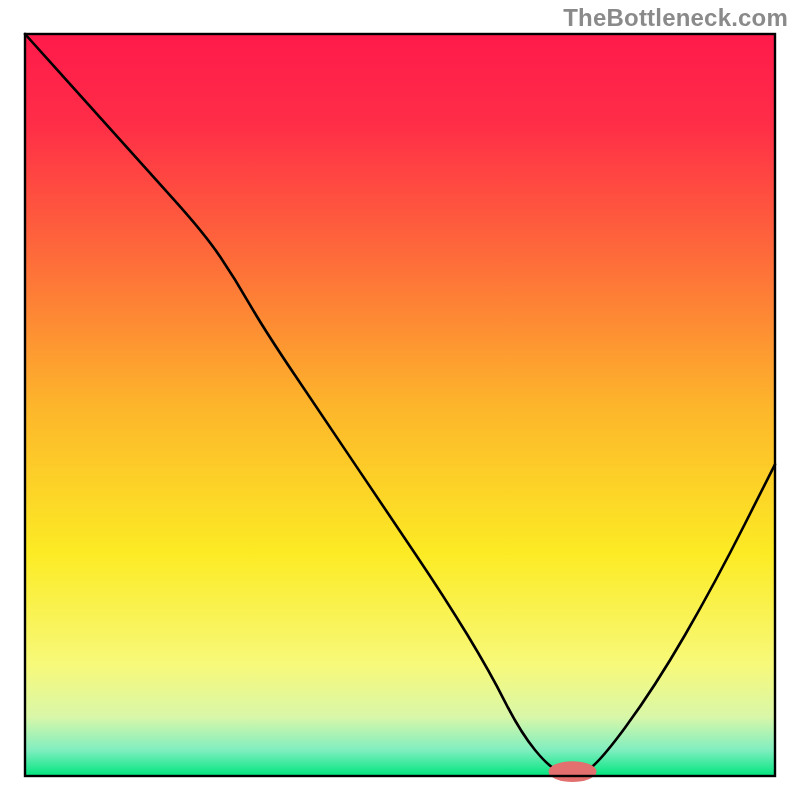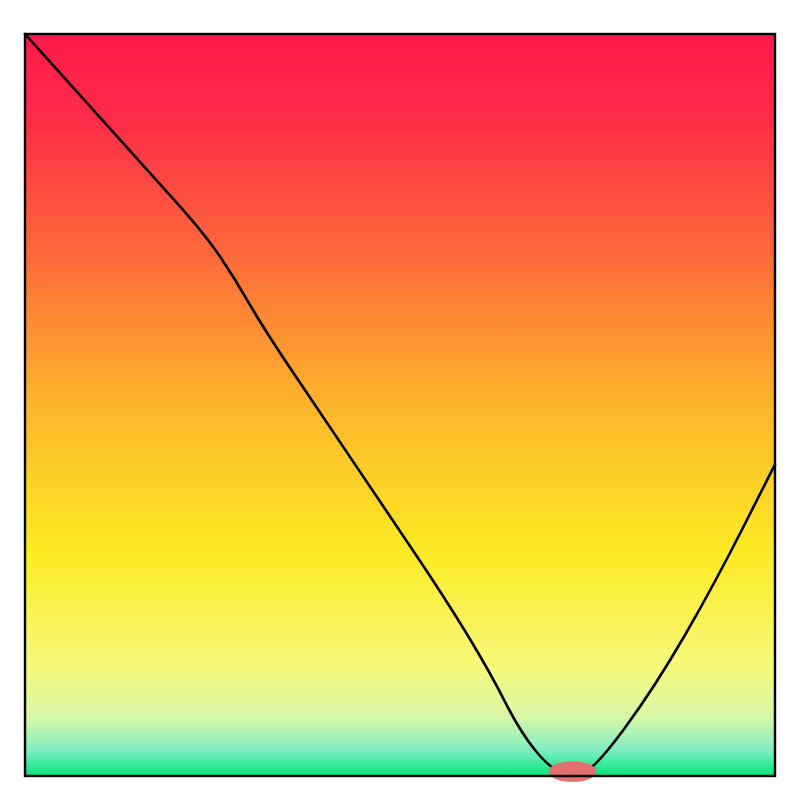--- a/index.html
+++ b/index.html
@@ -26,20 +26,21 @@
     letter-spacing: 0.2px;
     z-index: 5;
   }
   svg {
     display: block;
   }
 </style>
 </head>
 <body>
 <div class="container">
+  <div class="watermark">TheBottleneck.com</div>
   <svg id="chart-svg" width="800" height="800" viewBox="0 0 800 800">
       <defs>
         <linearGradient id="bg-grad" x1="0" y1="0" x2="0" y2="1">
           <stop offset="0%" stop-color="#ff1a4b"></stop>
           <stop offset="12%" stop-color="#ff2d47"></stop>
           <stop offset="30%" stop-color="#fe6b3a"></stop>
           <stop offset="50%" stop-color="#fdb52b"></stop>
           <stop offset="70%" stop-color="#fceb24"></stop>
           <stop offset="85%" stop-color="#f7f97a"></stop>
           <stop offset="92%" stop-color="#d9f7a8"></stop>

